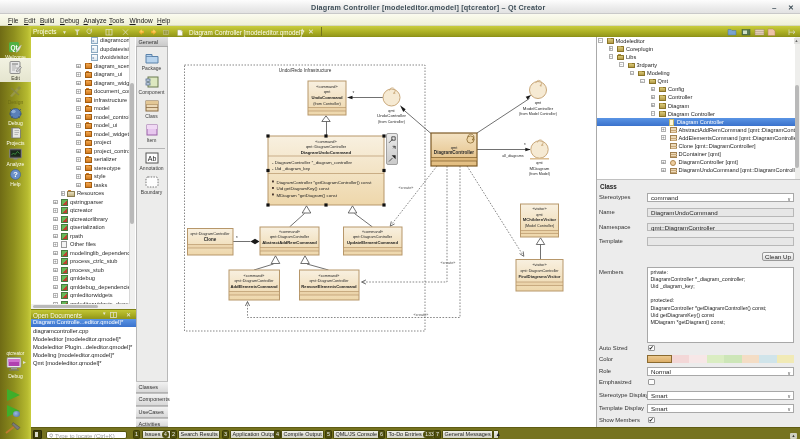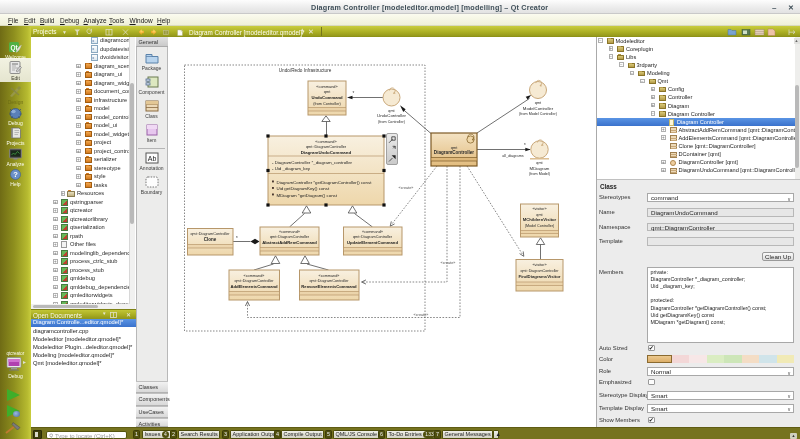--- a/index.html
+++ b/index.html
@@ -32,21 +32,21 @@
 .clsi:before{content:"";position:absolute;left:0;top:1.5px;width:6px;height:1px;background:#c8a878;}
 .clsi:after{content:"";position:absolute;left:0;top:3.5px;width:6px;height:1px;background:#c8a878;}
 .flabel{position:absolute;left:599px;font-size:5.9px;color:#333;}
 .combo{position:absolute;left:647px;width:147px;height:9px;background:#fff;border:1px solid #a8a8a8;font-size:6.2px;color:#222;padding-left:3px;line-height:8px;}
 .combo:after{content:"\2228";position:absolute;right:2px;top:0.5px;font-size:5px;color:#555;}
 .field{position:absolute;left:647px;width:147px;height:8.8px;background:#e7e7e7;border:1px solid #b8b8b8;font-size:6.2px;color:#222;padding-left:3px;line-height:7.5px;}
 .cb{position:absolute;left:648px;width:6.5px;height:6.5px;background:#fdfdfd;border:1px solid #999;border-radius:1px;}
 </style></head>
 <body>
 <div class="abs" id="titlebar"></div>
-<div class="abs" id="title">Diagram Controller [modeleditor.qmodel] [modelling] – Qt Creator</div>
+<div class="abs" id="title">Diagram Controller [modeleditor.qmodel] [qtcreator] – Qt Creator</div>
 <div class="abs" style="left:772px;top:3px;font-size:8px;color:#3e4e58;font-weight:bold;">–</div>
 <div class="abs" style="left:788px;top:4px;font-size:7px;color:#3e4e58;font-weight:bold;">✕</div>
 <div class="abs" id="menubar">
 <span class="menu" style="left:8px;"><u>F</u>ile</span>
 <span class="menu" style="left:24px;"><u>E</u>dit</span>
 <span class="menu" style="left:40px;"><u>B</u>uild</span>
 <span class="menu" style="left:60px;"><u>D</u>ebug</span>
 <span class="menu" style="left:83.5px;"><u>A</u>nalyze</span>
 <span class="menu" style="left:109px;"><u>T</u>ools</span>
 <span class="menu" style="left:129.5px;"><u>W</u>indow</span>

